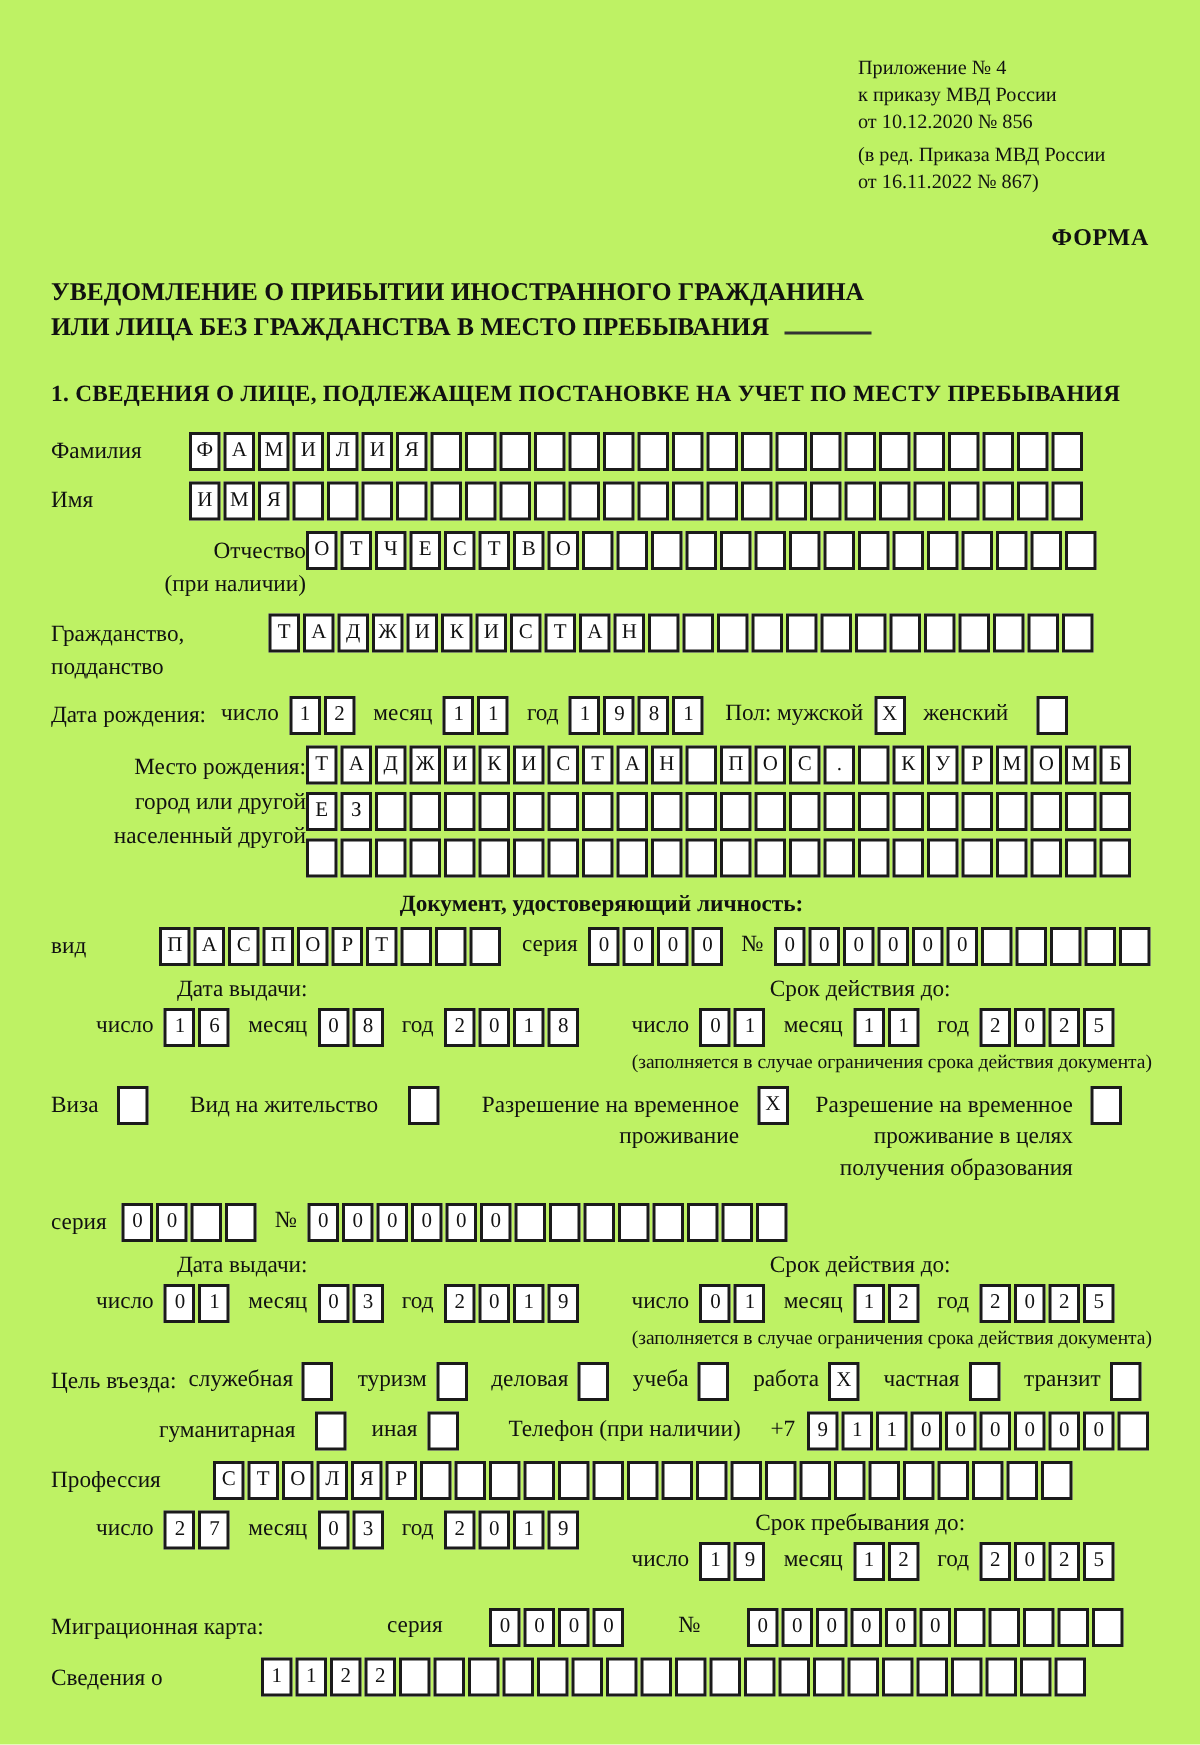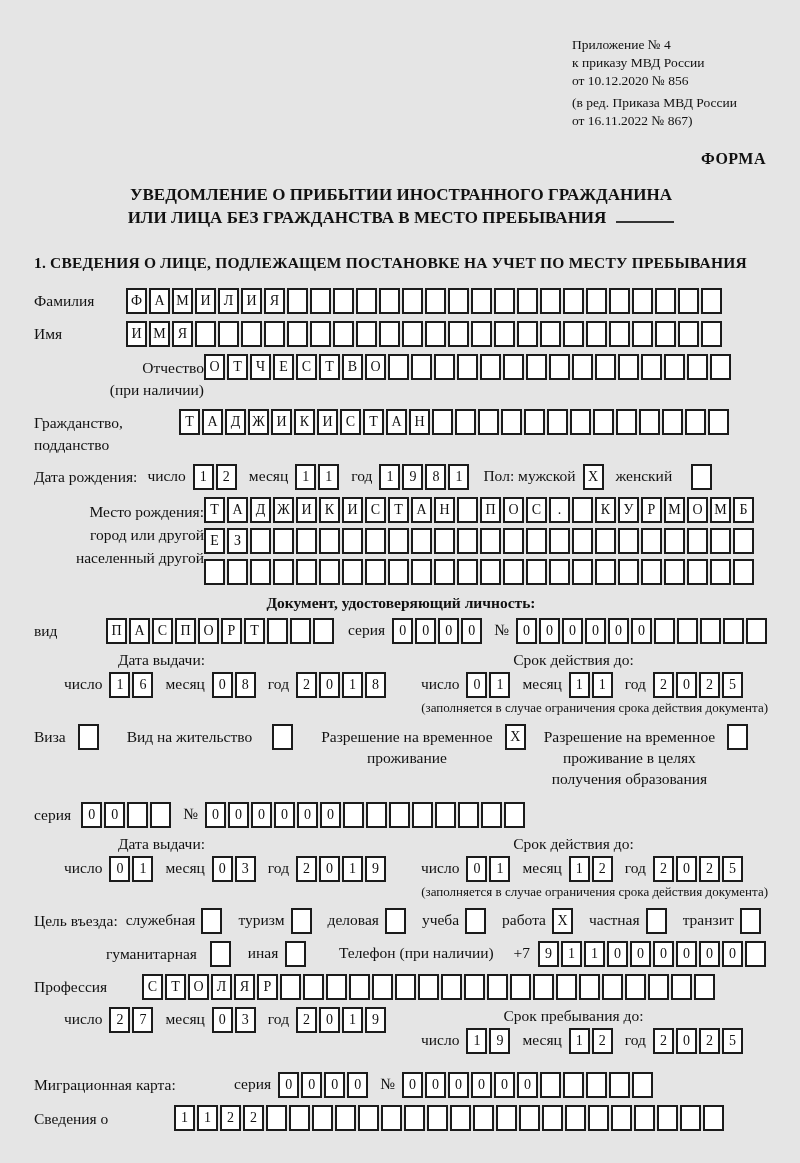--- a/index.html
+++ b/index.html
@@ -1,30 +1,30 @@
 <!DOCTYPE html>
 <html lang="ru"><head>
 <meta charset="utf-8">
 <style>
   html,body{margin:0;padding:0;background:#ffffff;}
   .page{
     position:relative;
     width:800px;height:1163px;
     box-sizing:border-box;
     padding:36px 32px 0 34px;
-    background:#e5e5e5;
+    background:#bef264;
     color:#111;
     font-family:"Liberation Serif","DejaVu Serif",serif;
     overflow:hidden;
   }
   
   .appendix{margin-left:auto;width:196px;font-size:13.5px;line-height:1.32;}
   .appendix .gap{height:5px;}
   .forma{text-align:right;font-weight:bold;font-size:16px;margin:20px 2px 16px 0;letter-spacing:.5px;}
-  .title{text-align:center;font-weight:bold;font-size:17px;line-height:1.35;margin-bottom:2px;}
+  .title{text-align:left;font-weight:bold;font-size:17px;line-height:1.35;margin-bottom:2px;}
   .blank-line{display:inline-block;width:58px;border-bottom:2px solid #333;height:14px;margin-left:10px;}
   .sec1{font-weight:bold;font-size:15.5px;margin:24px 0 16px;letter-spacing:.2px;}
 
   .row{display:flex;align-items:flex-start;margin-bottom:7px;white-space:nowrap;}
   .lbl{font-size:15.5px;line-height:1.25;padding-top:3px;}
   .lblcol{display:flex;flex-direction:column;font-size:15.5px;line-height:1.45;flex-shrink:0;padding-top:3px;}
   .w92{width:92px;flex-shrink:0;}
   .w170{width:170px;text-align:right;}
   .w145{width:145px;}
   .w72{width:72px;flex-shrink:0;}
@@ -49,21 +49,21 @@
   .dcol.right{width:53%;}
   .dhead{font-size:15.5px;text-align:center;margin-bottom:3px;}
   .dcol.left .dhead{padding-right:90px;}
   .drow{display:flex;align-items:flex-start;}
   .dcol.left .drow{padding-left:30px;}
   .dcol.right .drow{padding-left:42px;}
   .date-note{font-size:13px;text-align:right;margin:2px 0 8px;}
 
   .intro{font-size:15.5px;line-height:1.55;margin:4px 0 6px;}
   .permit-row{margin:6px 0 12px;align-items:flex-start;}
-  .multiline{display:inline-flex;flex-direction:column;text-align:center;font-size:15.5px;line-height:1.35;padding-top:3px;}
+  .multiline{display:inline-flex;flex-direction:column;text-align:right;font-size:15.5px;line-height:1.35;padding-top:3px;}
   .ml12{margin-left:12px;} .ml16{margin-left:16px;} .ml20{margin-left:20px;}
   .ml26{margin-left:26px;} .ml30{margin-left:30px;} .ml40{margin-left:40px;} .ml72{margin-left:72px;}
   .opt{font-size:15.5px;margin:3px 6px 0 14px;}
   .opt.first{margin-left:8px;font-family:Liberation Serif, serif;}
 </style>
 </head>
 <body>
 
 <div class="page">
 
@@ -647,21 +647,21 @@
         <span class="boxes">
             <span class="box">2</span>
             <span class="box">0</span>
             <span class="box">2</span>
             <span class="box">5</span>
           </span>
       </div>
     </div>
   </div>
 
-  <div class="row" style="margin-top:18px;">
+  <div class="row" style="margin-top:18px;gap:24px;">
     <span class="lbl w160">Миграционная карта:</span>
     <span class="word ml40">серия</span>
     <span class="boxes">
         <span class="box">0</span>
         <span class="box">0</span>
         <span class="box">0</span>
         <span class="box">0</span>
       </span>
     <span class="word">№</span>
     <span class="boxes">

